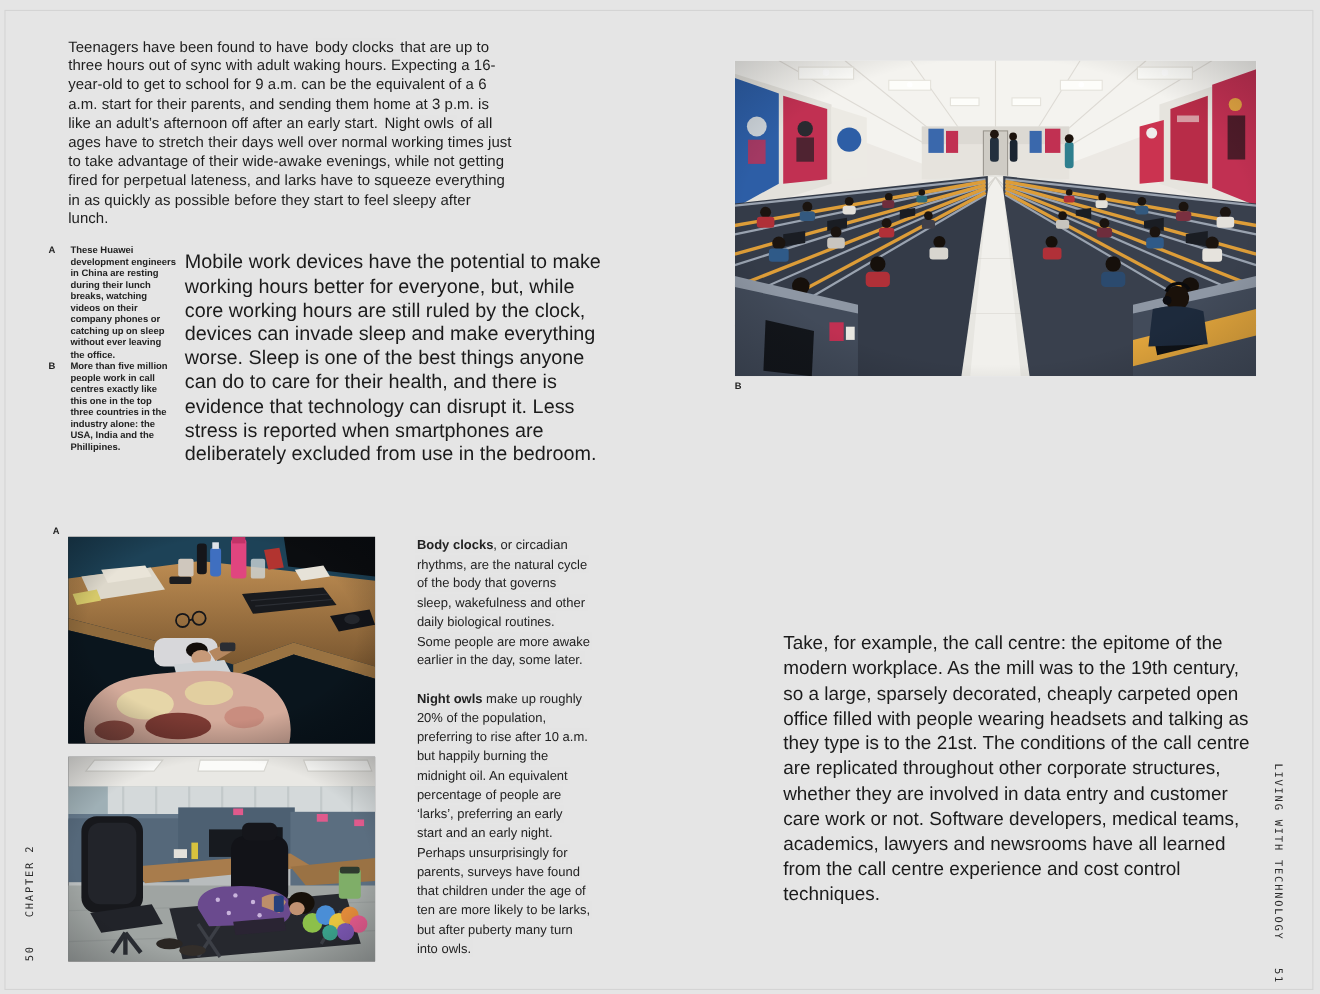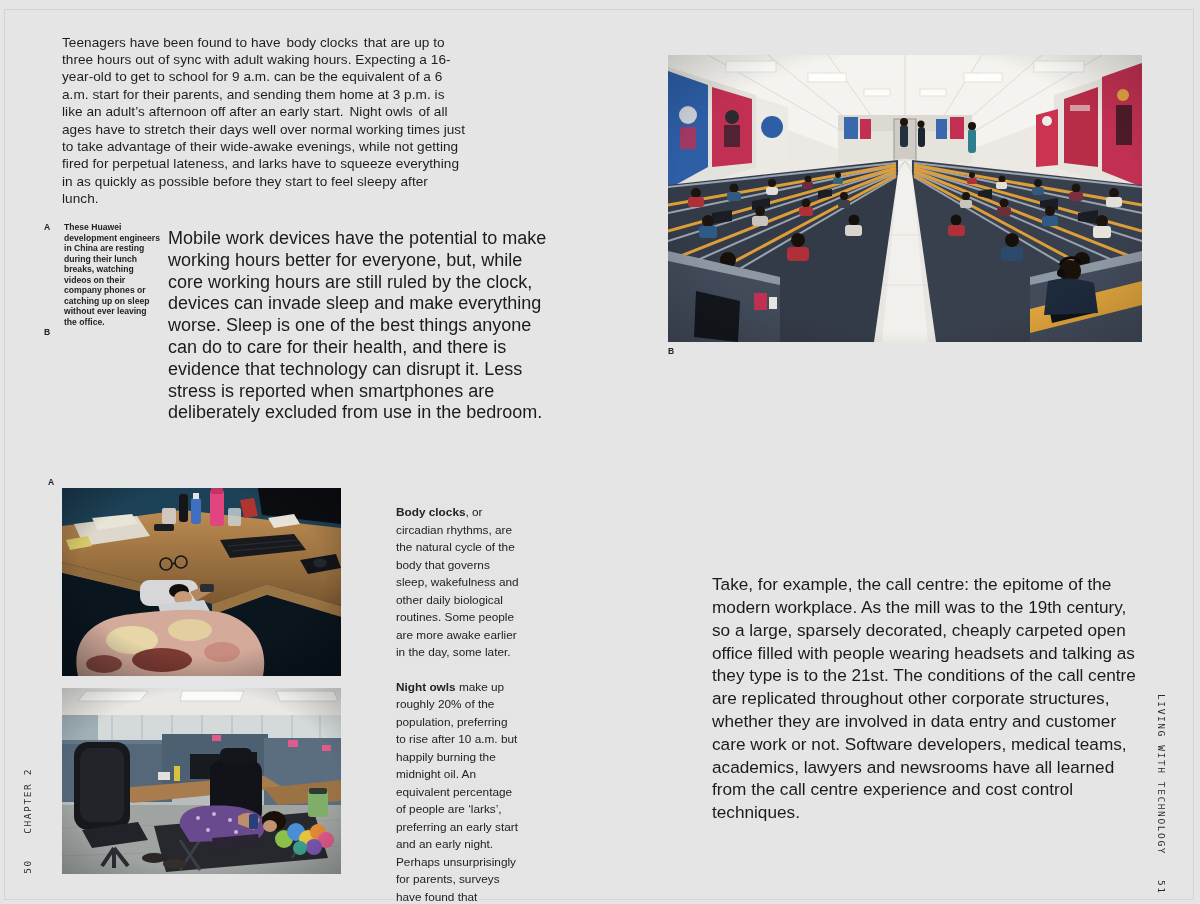--- a/index.html
+++ b/index.html
@@ -17,21 +17,21 @@
   .lead{position:absolute;left:168px;top:216px;width:388px;font-size:18px;line-height:21.8px;color:#1b1b1b;margin-top:12px;}
   .photo-label{position:absolute;font-size:8.5px;font-weight:bold;color:#222;}
   .lab-a{left:48px;top:477px;}
   .lab-b{left:668px;top:346px;}
   .photo{position:absolute;overflow:hidden;background:#111;}
   .photo svg{display:block;width:100%;height:100%;}
   .photo-a{left:62px;top:488px;width:279px;height:188px;}
   .photo-b{left:62px;top:688px;width:279px;height:186px;}
   .photo-c{left:668px;top:55px;width:474px;height:287px;background:#eee;}
   .glossary{position:absolute;left:377px;top:487px;width:160px;font-size:11.8px;line-height:17.5px;color:#222;}
-  .glossary p{margin:17px;}
+  .glossary p{margin:0;}
   .glossary p + p{margin-top:17px;}
   .glossary .hl{padding:1px 2px;}
 
   
   .pull-quote{position:absolute;left:667px;top:364px;width:452px;font-size:25px;line-height:30.5px;letter-spacing:-0.2px;color:#151515;}
   .rbody{position:absolute;left:712px;top:556px;width:436px;font-size:17.2px;line-height:22.8px;color:#1b1b1b;}
 
   
   .vside{position:absolute;font-family:"DejaVu Sans Mono",monospace;font-size:9.5px;letter-spacing:1.6px;
          color:#2a2a2a;writing-mode:vertical-rl;white-space:nowrap;}
@@ -48,20 +48,21 @@
 
   <p class="intro"><span>Teenagers have been found to have </span><span class="hl">body clocks</span><span> that are up to three hours out of sync with adult waking hours. Expecting a 16-year-old to get to school for 9 a.m. can be the equivalent of a 6 a.m. start for their parents, and sending them home at 3 p.m. is like an adult’s afternoon off after an early start. </span><span class="hl">Night owls</span><span> of all ages have to stretch their days well over normal working times just to take advantage of their wide-awake evenings, while not getting fired for perpetual lateness, and larks have to squeeze everything in as quickly as possible before they start to feel sleepy after lunch.</span></p>
 
   <div class="margin-notes">
     <div class="note">
       <span class="lab">A</span>
       <span class="txt">These Huawei development engineers in China are resting during their lunch breaks, watching videos on their company phones or catching up on sleep without ever leaving the office.</span>
     </div>
     <div class="note">
       <span class="lab">B</span>
+      <span class="txt">More than five million people work in call centres exactly like this one in the top three countries in the industry alone: the USA, India and the Phillipines.</span>
     </div>
   </div>
 
   <p class="lead">Mobile work devices have the potential to make working hours better for everyone, but, while core working hours are still ruled by the clock, devices can invade sleep and make everything worse. Sleep is one of the best things anyone can do to care for their health, and there is evidence that technology can disrupt it. Less stress is reported when smartphones are deliberately excluded from use in the bedroom.</p>
 
   <span class="photo-label lab-a">A</span>
 
   <div class="photo photo-a">
     <svg viewBox="0 0 279 188" preserveAspectRatio="none">
       <defs>

